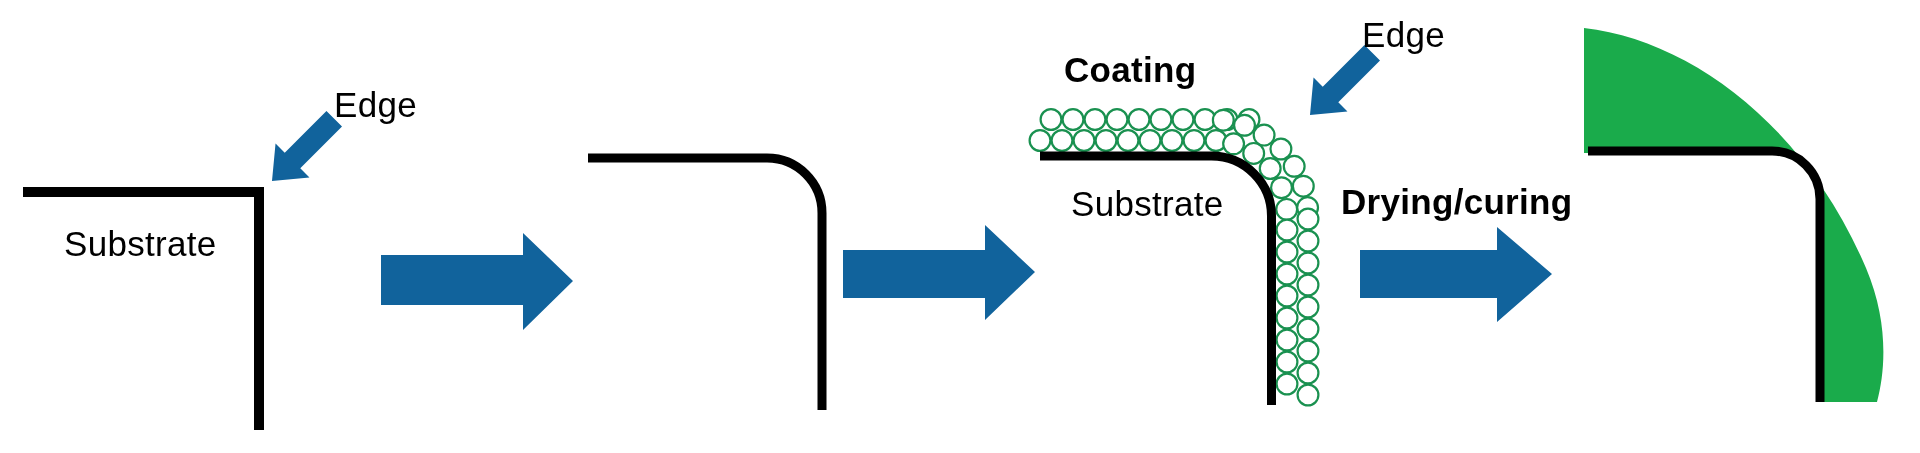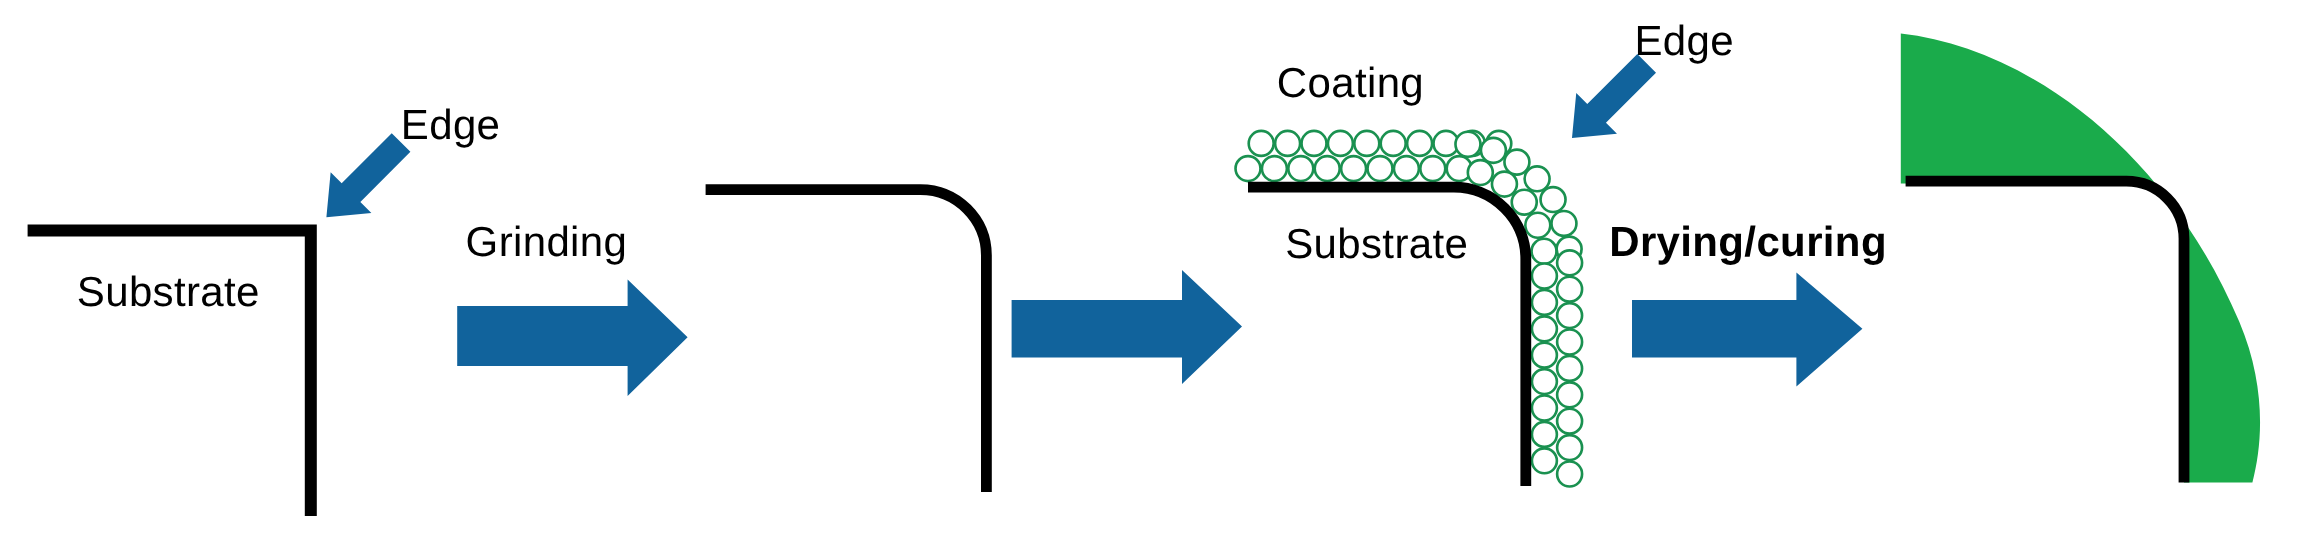--- a/index.html
+++ b/index.html
@@ -112,19 +112,18 @@
                C 1690 40, 1805 125, 1866 268
                C 1888 320, 1886 368, 1877 402
                L 1820 402 L 1820 199
                A 45 45 0 0 0 1775 154 Z"></path>
       <path class="substrate-line" d="M 1588 151 H 1772 A 48 48 0 0 1 1820 199 V 402"></path>
     </g>
   </svg>
 
   <div class="label" style="left:64px;  top:225px;">Substrate</div>
   <div class="label" style="left:334px; top:86px;">Edge</div>
-  <div class="label" style="left:388px; top:183px;">Grinding</div>
-  <div class="label" style="left:1064px;top:51px;">Coating</div>
+  <div class="label" style="left:1064px;top:51px;font-weight:bold;">Coating</div>
   <div class="label" style="left:1071px;top:185px;">Substrate</div>
   <div class="label" style="left:1362px;top:16px;">Edge</div>
   <div class="label" style="left:1341px;top:183px;font-weight:bold;">Drying/curing</div>
 
 </div>
 
 </body></html>

